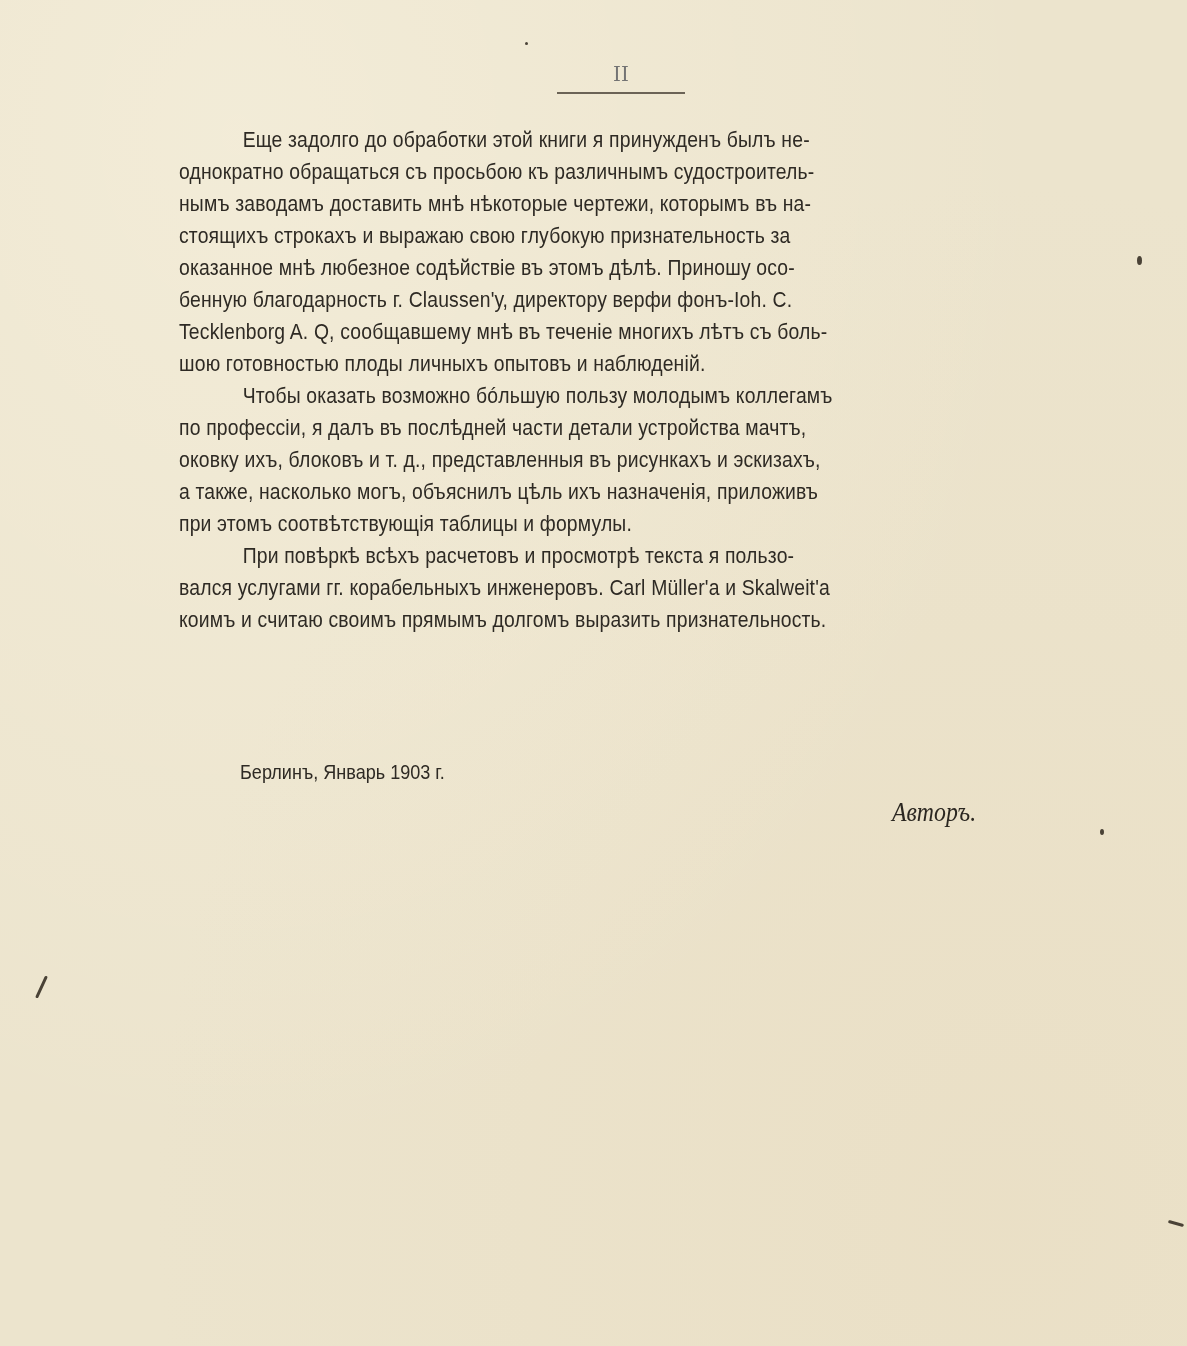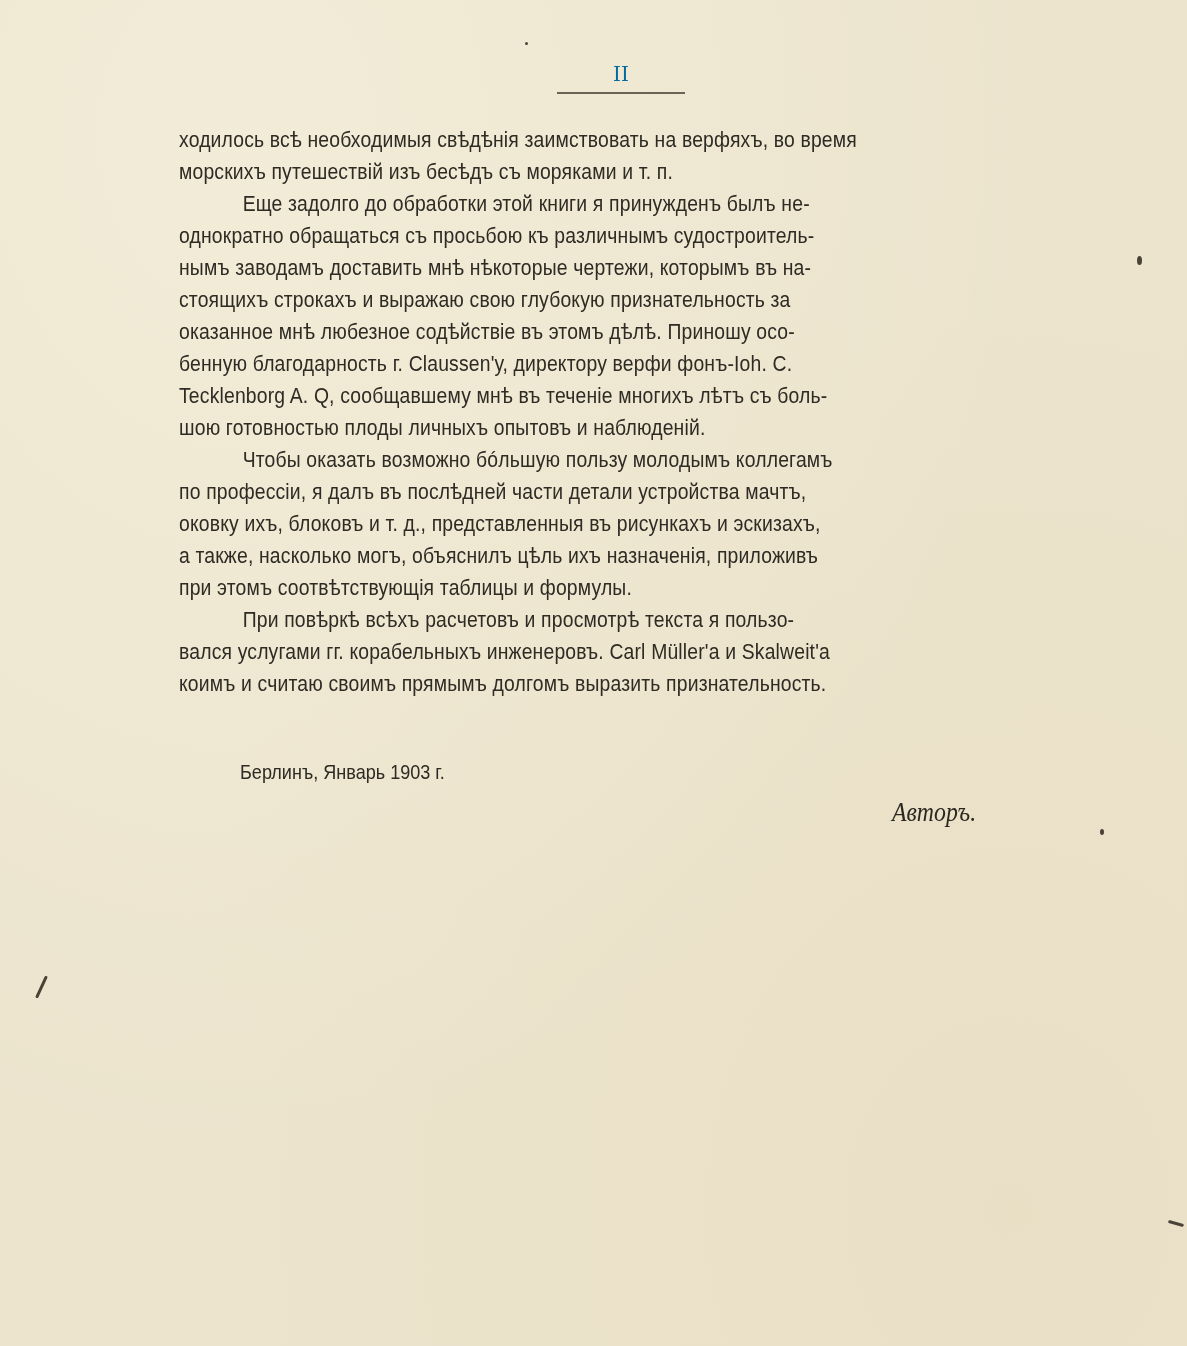--- a/index.html
+++ b/index.html
@@ -19,21 +19,21 @@
       color: #2e2a24;
     }
     .page-number {
       position: absolute;
       left: 556px;
       top: 62px;
       width: 130px;
       text-align: center;
       font-family: "DejaVu Serif", serif;
       font-size: 20px;
-      color: #0369a1;
+      color: #737373;
     }
     .page-rule {
       position: absolute;
       left: 557px;
       top: 92px;
       width: 128px;
       height: 2px;
       background: #6b6356;
     }
     .body-text {
@@ -87,26 +87,20 @@
     }
   </style>
 </head>
 <body>
 
 <div class="page-number">II</div>
 <div class="page-rule"></div>
 
 <div class="body-text">
 
-  <div>
-    <div class="line justify">
-        <span>ходилось всѣ необходимыя свѣдѣнія заимствовать на верфяхъ, во время</span>
-      </div>
-    <div class="line"><span>морскихъ путешествій изъ бесѣдъ съ моряками и т. п.</span></div>
-  </div>
 
   <div>
     <div class="line indent"><span>Еще задолго до обработки этой книги я принужденъ былъ не-</span></div>
     <div class="line"><span>однократно обращаться съ просьбою къ различнымъ судостроитель-</span></div>
     <div class="line"><span>нымъ заводамъ доставить мнѣ нѣкоторые чертежи, которымъ въ на-</span></div>
     <div class="line"><span>стоящихъ строкахъ и выражаю свою глубокую признательность за</span></div>
     <div class="line"><span>оказанное мнѣ любезное содѣйствіе въ этомъ дѣлѣ. Приношу осо-</span></div>
     <div class="line"><span>бенную благодарность г. Claussen'у, директору верфи фонъ-Ioh. C.</span></div>
     <div class="line"><span>Tecklenborg A. Q, сообщавшему мнѣ въ теченіе многихъ лѣтъ съ боль-</span></div>
     <div class="line"><span>шою готовностью плоды личныхъ опытовъ и наблюденій.</span></div>

